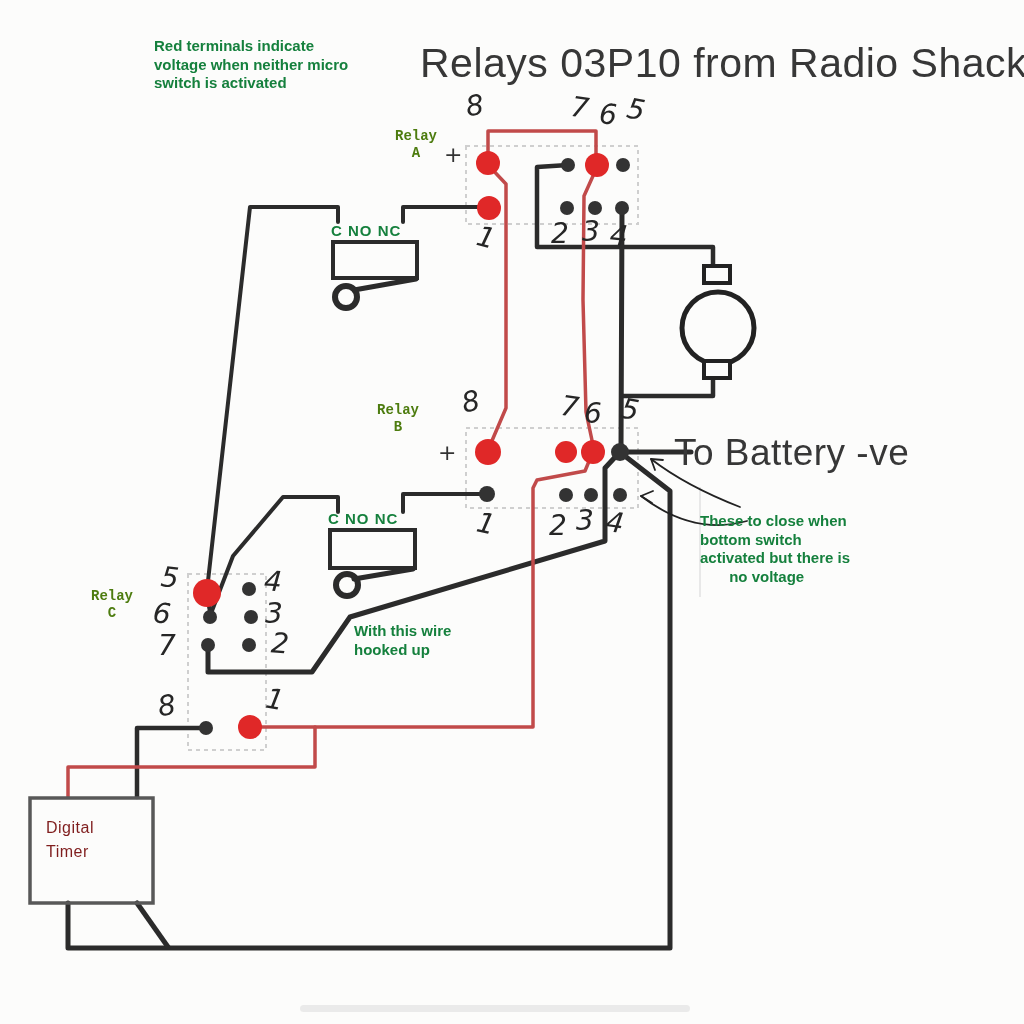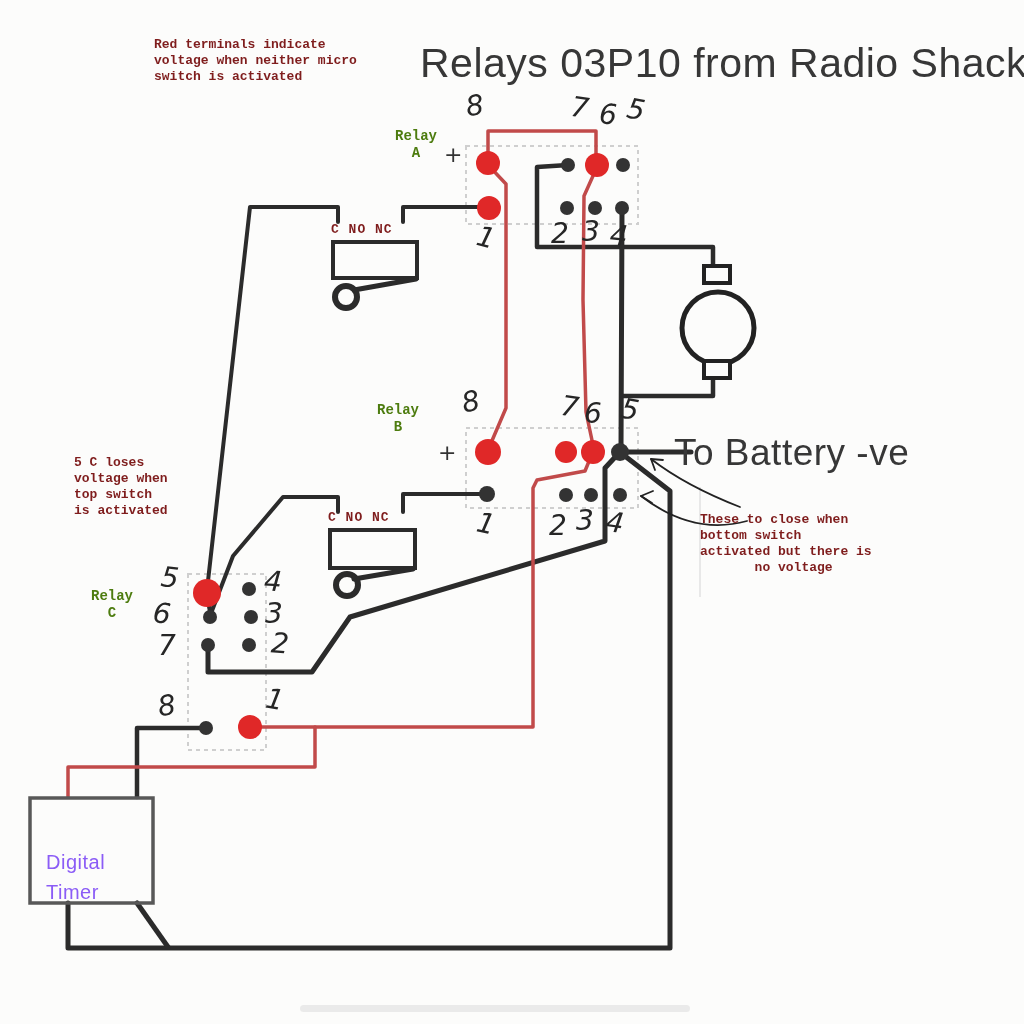--- a/index.html
+++ b/index.html
@@ -1,28 +1,28 @@
 <!DOCTYPE html>
 <html><head>
 <meta charset="utf-8">
 <style>
   html,body{margin:0;padding:0;background:#e9e9e9;}
   #canvas{position:relative;width:1024px;height:1024px;background:#fcfcfb;overflow:hidden;
           font-family:"Liberation Sans",sans-serif;}
   #wires{position:absolute;left:0;top:0;}
   .abs{position:absolute;}
   .hand-title{font-family:"Liberation Sans",sans-serif;font-weight:400;color:#373737;letter-spacing:0.5px;white-space:pre;}
-  .mono-note{font-family:Liberation Mono, monospace;font-weight:bold;
-             font-size:13px;line-height:1.24;color:#7f1d1d;white-space:pre;}
+  .mono-note{font-family:Liberation Sans, sans-serif;font-weight:bold;
+             font-size:15px;line-height:1.24;color:#15803d;white-space:pre;}
   .relay-name{font-family:"Liberation Mono","DejaVu Sans Mono",monospace;font-weight:bold;
               font-size:14px;line-height:1.2;color:#4d7c0f;white-space:pre;text-align:center;width:52px;}
   .pin{position:absolute;font-family:"DejaVu Sans",sans-serif;font-style:italic;font-weight:400;
        font-size:28px;color:#262626;line-height:1;}
   .plus{font-family:"DejaVu Sans",sans-serif;font-size:22px;color:#333;}
-  .timer-label{font-size:20px;color:#8b5cf6;line-height:1.5;white-space:pre;letter-spacing:0.5px;margin-top:31px;}
+  .timer-label{font-size:16px;color:#7f1d1d;line-height:1.5;white-space:pre;letter-spacing:0.5px;}
   .smudge{position:absolute;left:300px;top:1005px;width:390px;height:7px;background:#e3e3e3;
           border-radius:4px;opacity:.7;}
 </style>
 </head>
 <body>
 
 <div id="canvas">
 
   <svg id="wires" width="1024" height="1024" viewBox="0 0 1024 1024">
 
@@ -117,28 +117,26 @@
   </svg>
 
   <div class="abs hand-title" style="left:420px;top:40px;font-size:41px;">Relays 03P10 from Radio Shack</div>
   <div class="abs hand-title" style="left:674px;top:432px;font-size:37px;">To Battery -ve</div>
   <div class="abs hand-title timer-label" style="left:46px;top:816px;">Digital
 Timer</div>
 
   <div class="abs mono-note" style="left:154px;top:37px;">Red terminals indicate
 voltage when neither micro
 switch is activated</div>
-  <div class="abs mono-note" style="left:74px;top:455px;">5 C loses
-voltage when
-top switch
-is activated</div>
   <div class="abs mono-note" style="left:700px;top:490px;margin-top:22px;">These to close when
 bottom switch
 activated but there is
        no voltage</div>
+  <div class="abs mono-note" style="left:354px;top:622px;">With this wire
+hooked up</div>
 
   <div class="abs mono-note" style="left:331px;top:222px;letter-spacing:1px;">C NO NC</div>
   <div class="abs mono-note" style="left:328px;top:510px;letter-spacing:1px;">C NO NC</div>
 
   <div class="abs relay-name" style="left:390px;top:128px;">Relay
 A</div>
   <div class="abs plus" style="left:444px;top:142px;">+</div>
   <div class="abs relay-name" style="left:372px;top:402px;">Relay
 B</div>
   <div class="abs plus" style="left:438px;top:440px;">+</div>

